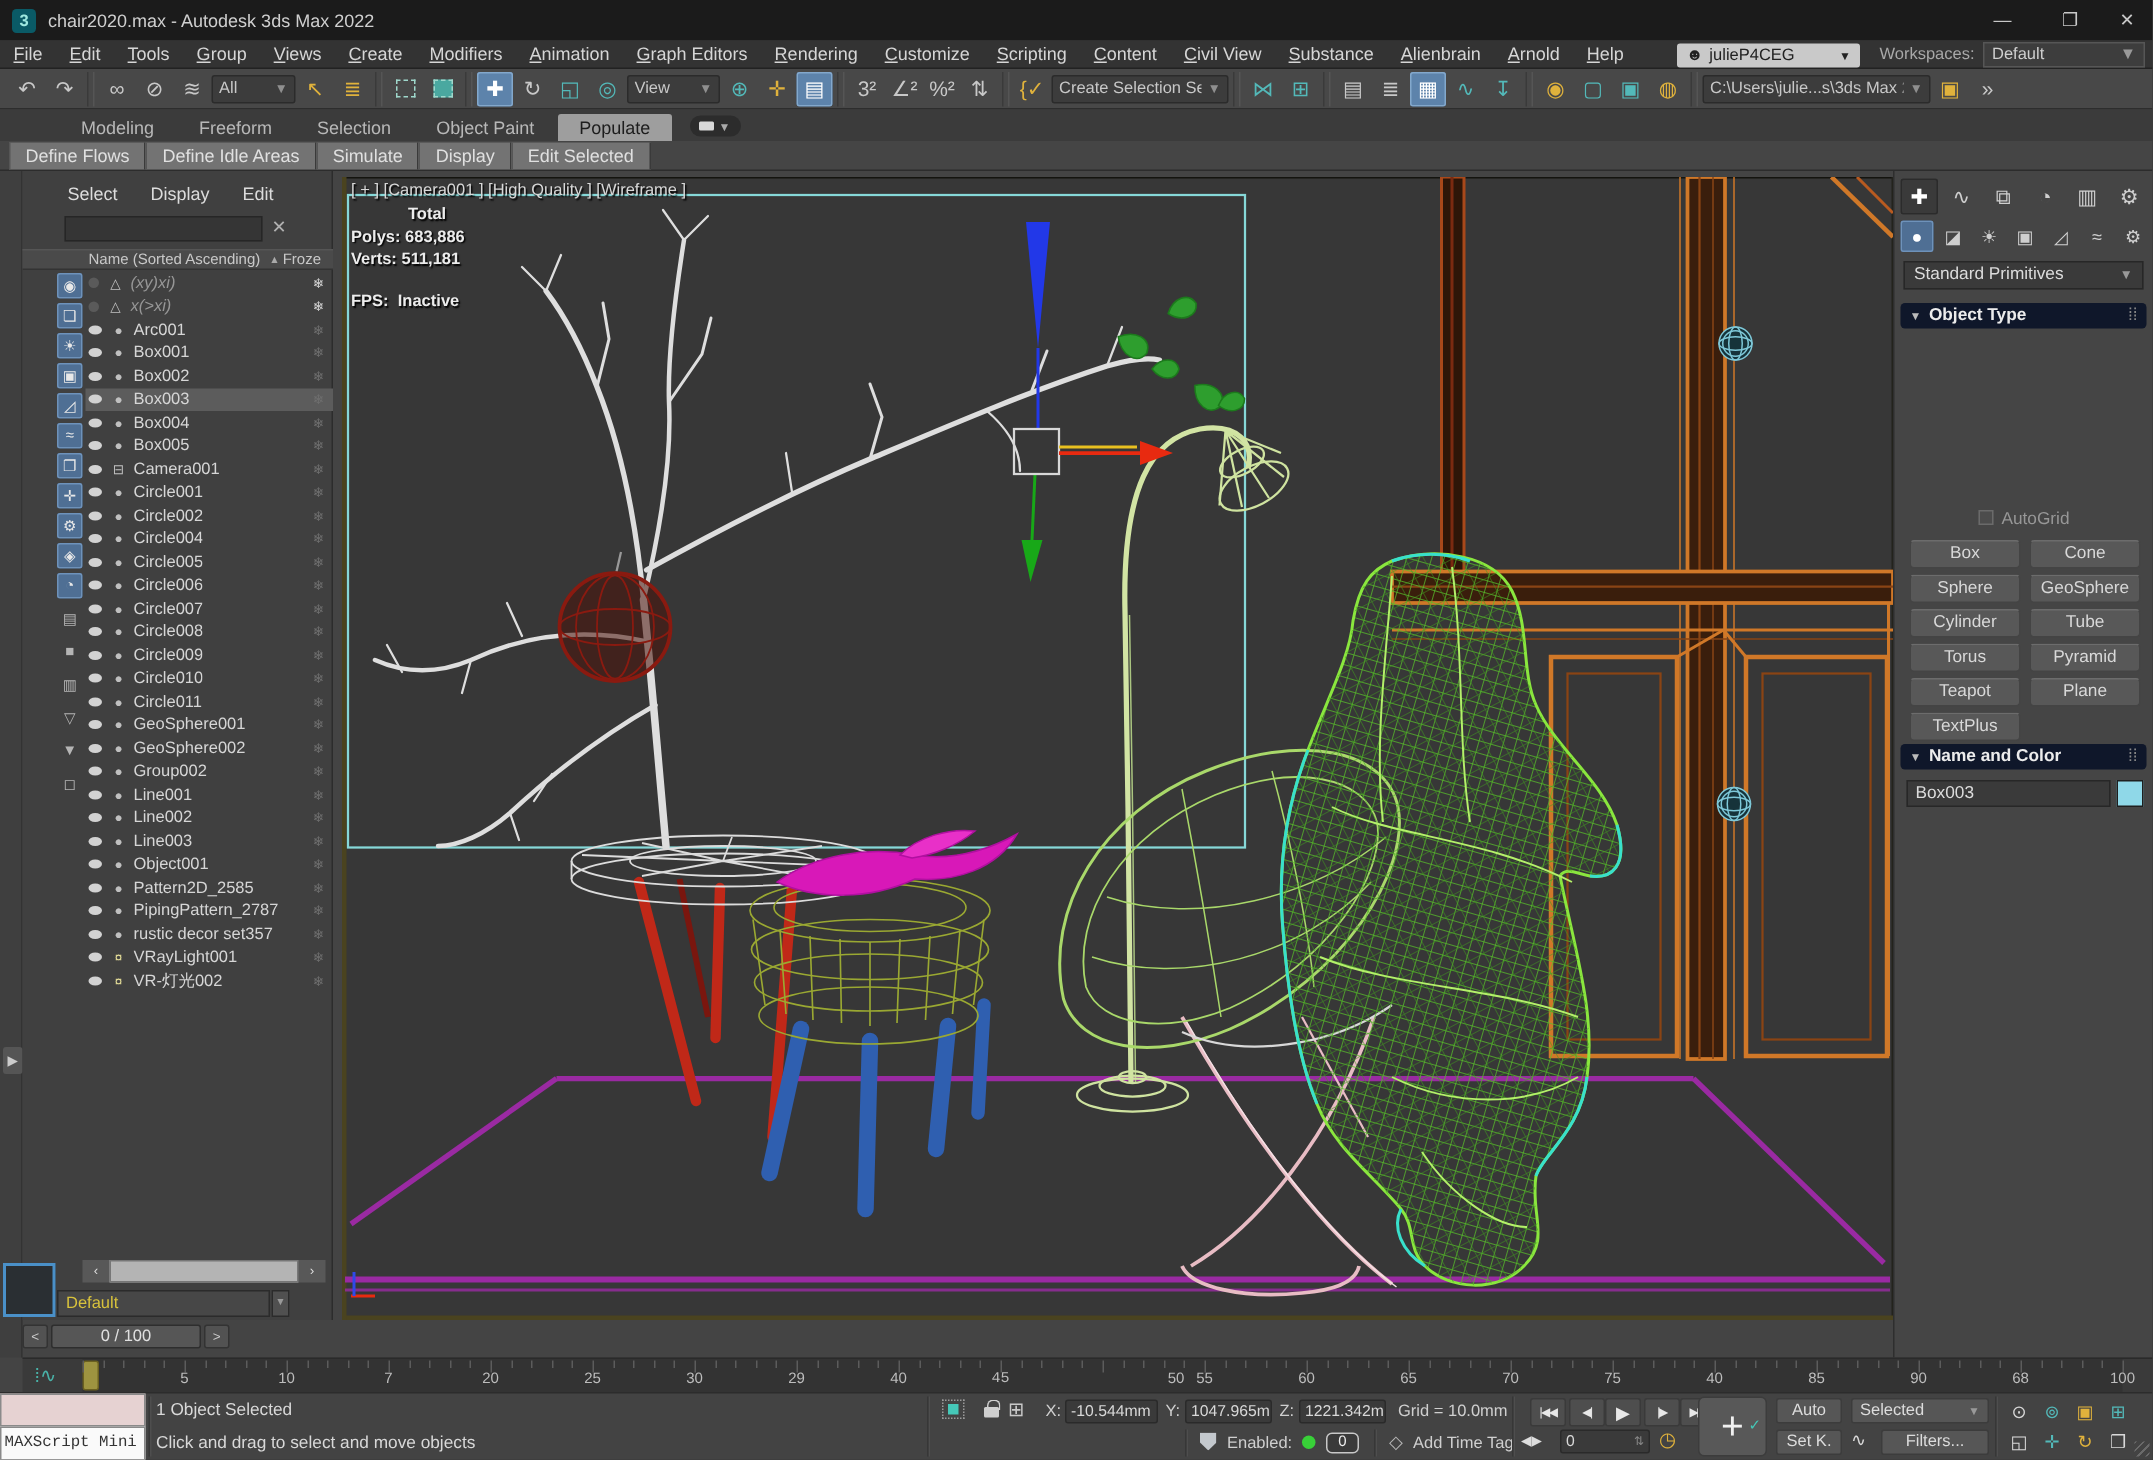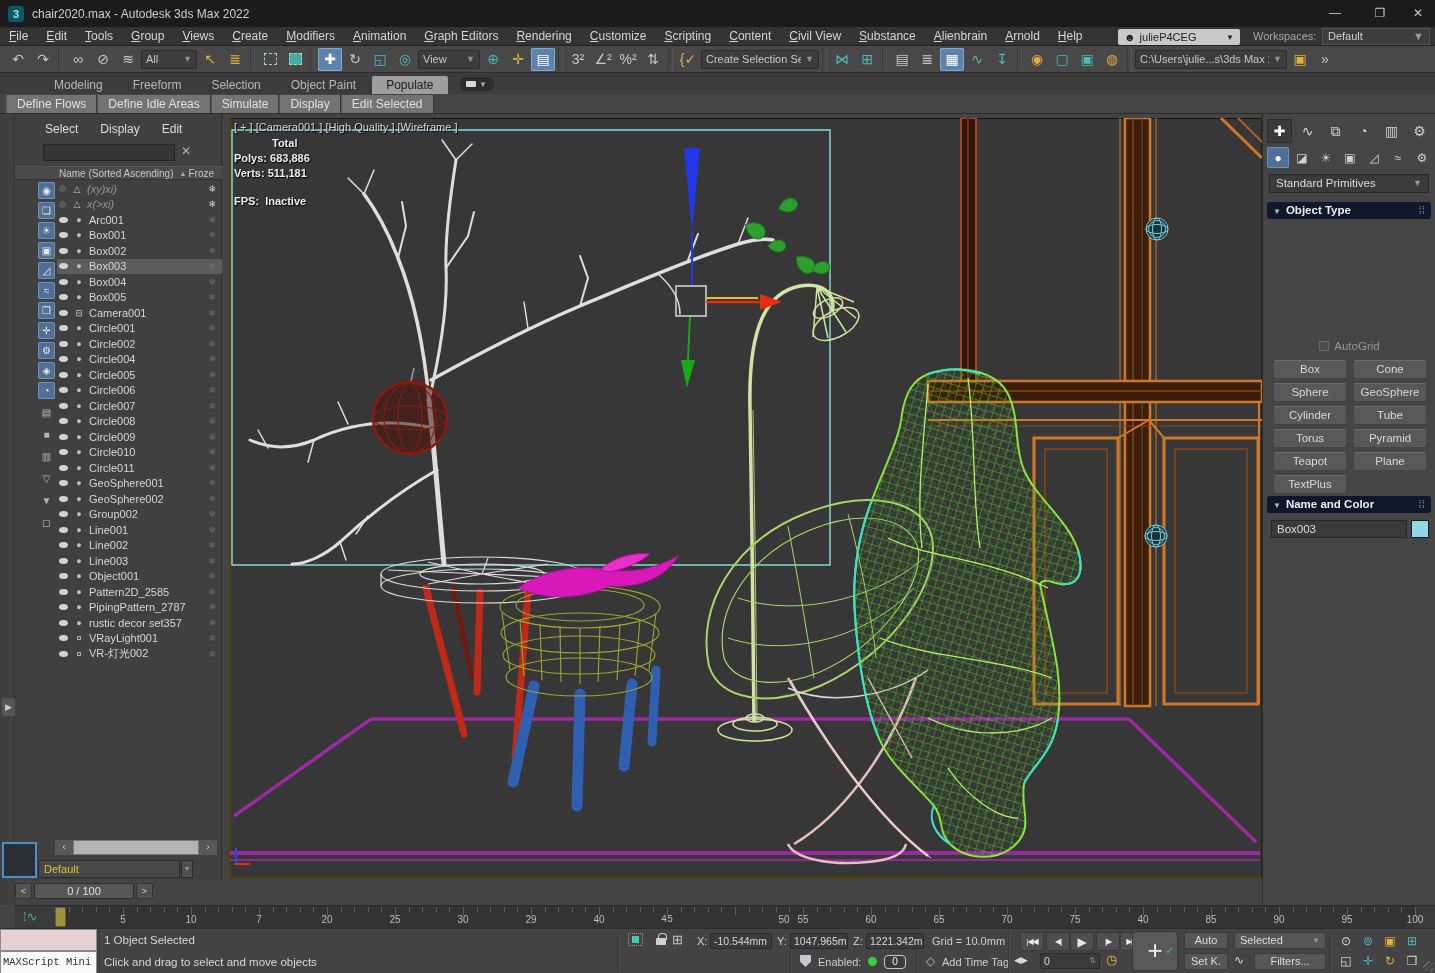--- a/index.html
+++ b/index.html
@@ -855,21 +855,21 @@
       <div class="tick" style="left: 1183.2px; height: 5px;"></div>
       <div class="tick" style="left: 1196.8px; height: 5px;"></div>
       <div class="tick" style="left: 1210.4px; height: 5px;"></div>
       <div class="tick" style="left: 1224px; height: 8px;"></div>
       <div class="tlab" style="left: 1224px;">90</div>
       <div class="tick" style="left: 1237.6px; height: 5px;"></div>
       <div class="tick" style="left: 1251.2px; height: 5px;"></div>
       <div class="tick" style="left: 1264.8px; height: 5px;"></div>
       <div class="tick" style="left: 1278.4px; height: 5px;"></div>
       <div class="tick" style="left: 1292px; height: 8px;"></div>
-      <div class="tlab" style="left: 1292px;">95</div>
+      <div class="tlab" style="left: 1292px;">68</div>
       <div class="tick" style="left: 1305.6px; height: 5px;"></div>
       <div class="tick" style="left: 1319.2px; height: 5px;"></div>
       <div class="tick" style="left: 1332.8px; height: 5px;"></div>
       <div class="tick" style="left: 1346.4px; height: 5px;"></div>
       <div class="tick" style="left: 1360px; height: 8px;"></div>
       <div class="tlab" style="left: 1360px;">100</div>
     </div>
 </div>
 
 <div id="statusbar">

